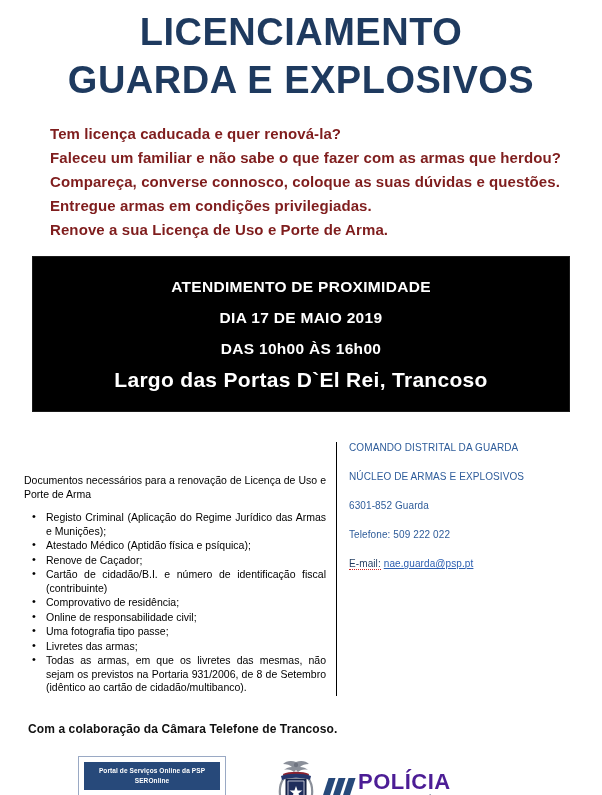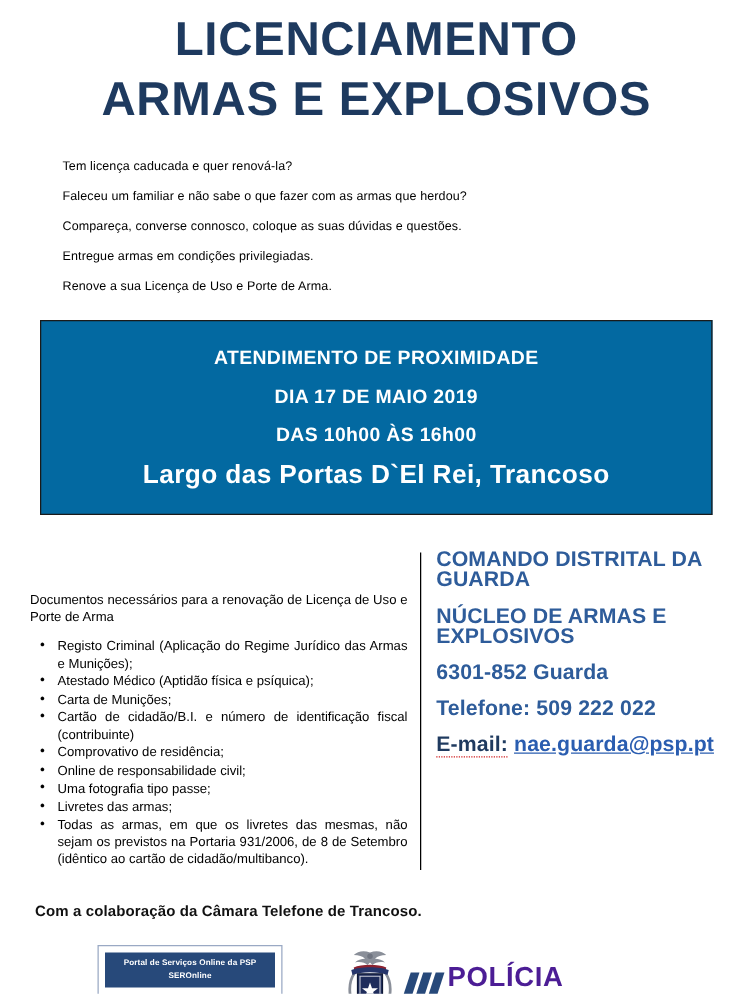--- a/index.html
+++ b/index.html
@@ -28,32 +28,32 @@
     line-height: 48px;
     letter-spacing: 0.5px;
   }
 
   
   .intro {
     margin: 18px 0 0 50px;
     width: 520px;
   }
   .intro-line {
-    color: #000000;
-    font-weight: normal;
-    font-size: 10px;
+    color: #7f1d1d;
+    font-weight: bold;
+    font-size: 15px;
     line-height: 24px;
     letter-spacing: 0.1px;
   }
 
   
   .banner {
     margin: 14px auto 0 auto;
     width: 538px;
-    background: #0369a1;
+    background: #000000;
     border: 1px solid #1a1a1a;
     box-sizing: border-box;
     padding: 14px 0 16px 0;
     text-align: center;
   }
   .banner-line {
     color: #ffffff;
     font-weight: bold;
     font-size: 15.5px;
     line-height: 31px;
@@ -114,22 +114,22 @@
   ul.docs-list li::before {
     content: "\2022";
     position: absolute;
     left: -14px;
     top: -1px;
     font-size: 11px;
   }
 
   .contact-line {
     color: #2e5c9a;
-    font-weight: bold;
-    font-size: 17px;
+    font-weight: normal;
+    font-size: 10px;
     line-height: 16px;
     margin-bottom: 13px;
     letter-spacing: 0.1px;
   }
   .email-label {
     color: #1f3a5f;
     border-bottom: 1px dotted #d02020;
     text-decoration: none;
   }
   .email-link {
@@ -232,21 +232,21 @@
     letter-spacing: 0.9px;
     line-height: 12px;
     margin-top: 1px;
   }
 </style>
 </head>
 <body>
 
 <div class="title-block">
   <div class="title-line">LICENCIAMENTO</div>
-  <div class="title-line">ARMAS E EXPLOSIVOS</div>
+  <div class="title-line">GUARDA E EXPLOSIVOS</div>
 </div>
 
 <div class="intro">
   <div class="intro-line">Tem licença caducada e quer renová-la?</div>
   <div class="intro-line">Faleceu um familiar e não sabe o que fazer com as armas que herdou?</div>
   <div class="intro-line">Compareça, converse connosco, coloque as suas dúvidas e questões.</div>
   <div class="intro-line">Entregue armas em condições privilegiadas.</div>
   <div class="intro-line">Renove a sua Licença de Uso e Porte de Arma.</div>
 </div>
 
@@ -257,21 +257,21 @@
   <div class="banner-line addr">Largo das Portas D`El Rei, Trancoso</div>
 </div>
 
 <div class="columns">
 
   <div class="col-left">
     <div class="docs-heading">Documentos necessários para a renovação de Licença de Uso e Porte de Arma</div>
     <ul class="docs-list">
       <li>Registo Criminal (Aplicação do Regime Jurídico das Armas e Munições);</li>
       <li>Atestado Médico (Aptidão física e psíquica);</li>
-      <li>Carta de Munições;</li>
+      <li>Renove de Caçador;</li>
       <li>Cartão de cidadão/B.I. e número de identificação fiscal (contribuinte)</li>
       <li>Comprovativo de residência;</li>
       <li>Online de responsabilidade civil;</li>
       <li>Uma fotografia tipo passe;</li>
       <li>Livretes das armas;</li>
       <li>Todas as armas, em que os livretes das mesmas, não sejam os previstos na Portaria 931/2006, de 8 de Setembro (idêntico ao cartão de cidadão/multibanco).</li>
     </ul>
   </div>
 
   <div class="divider"></div>

